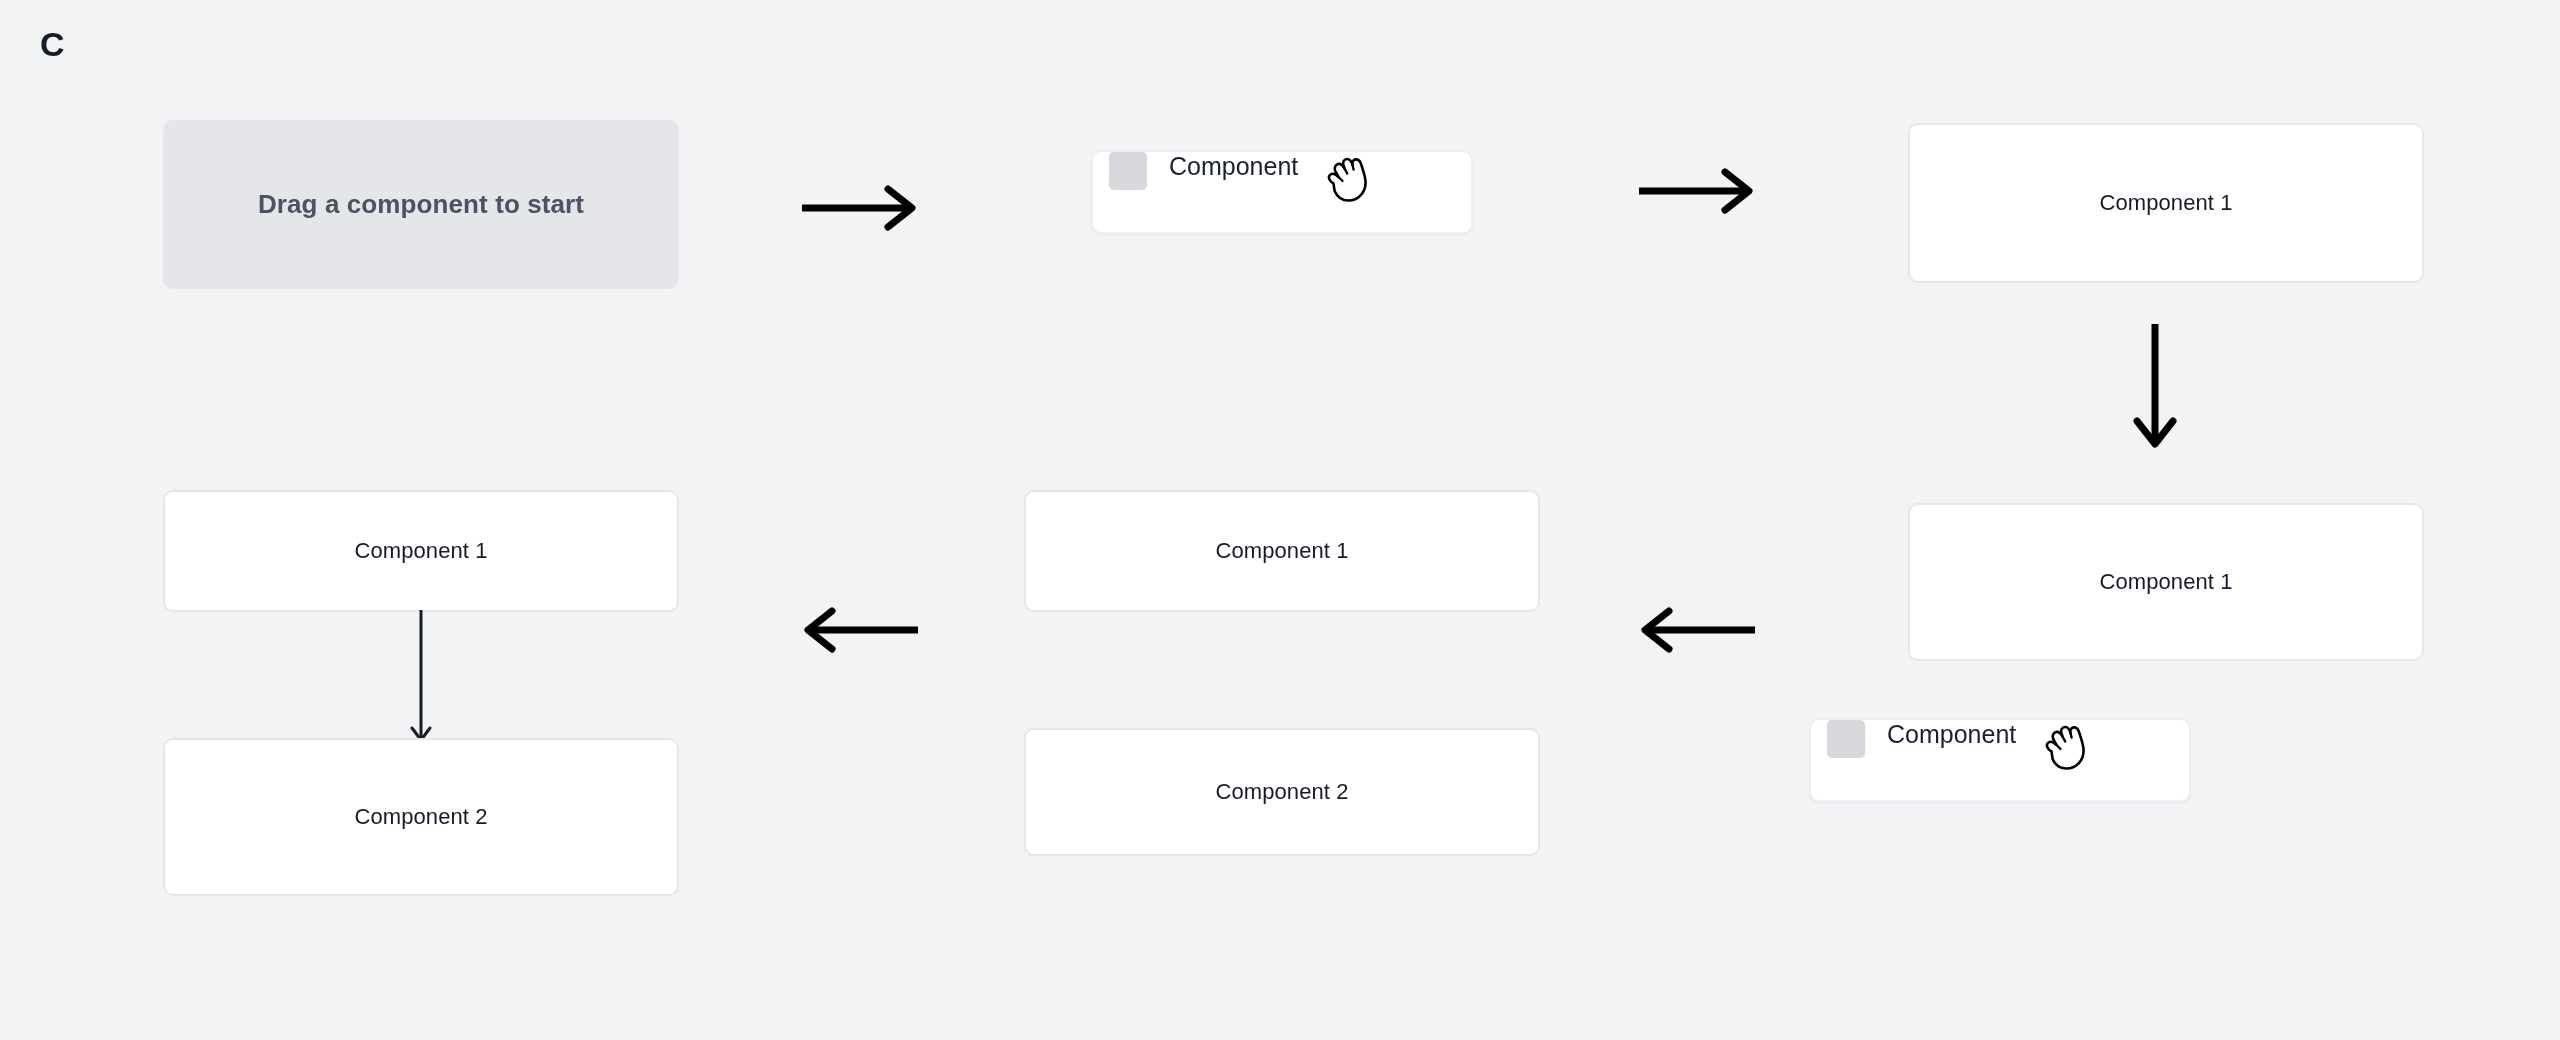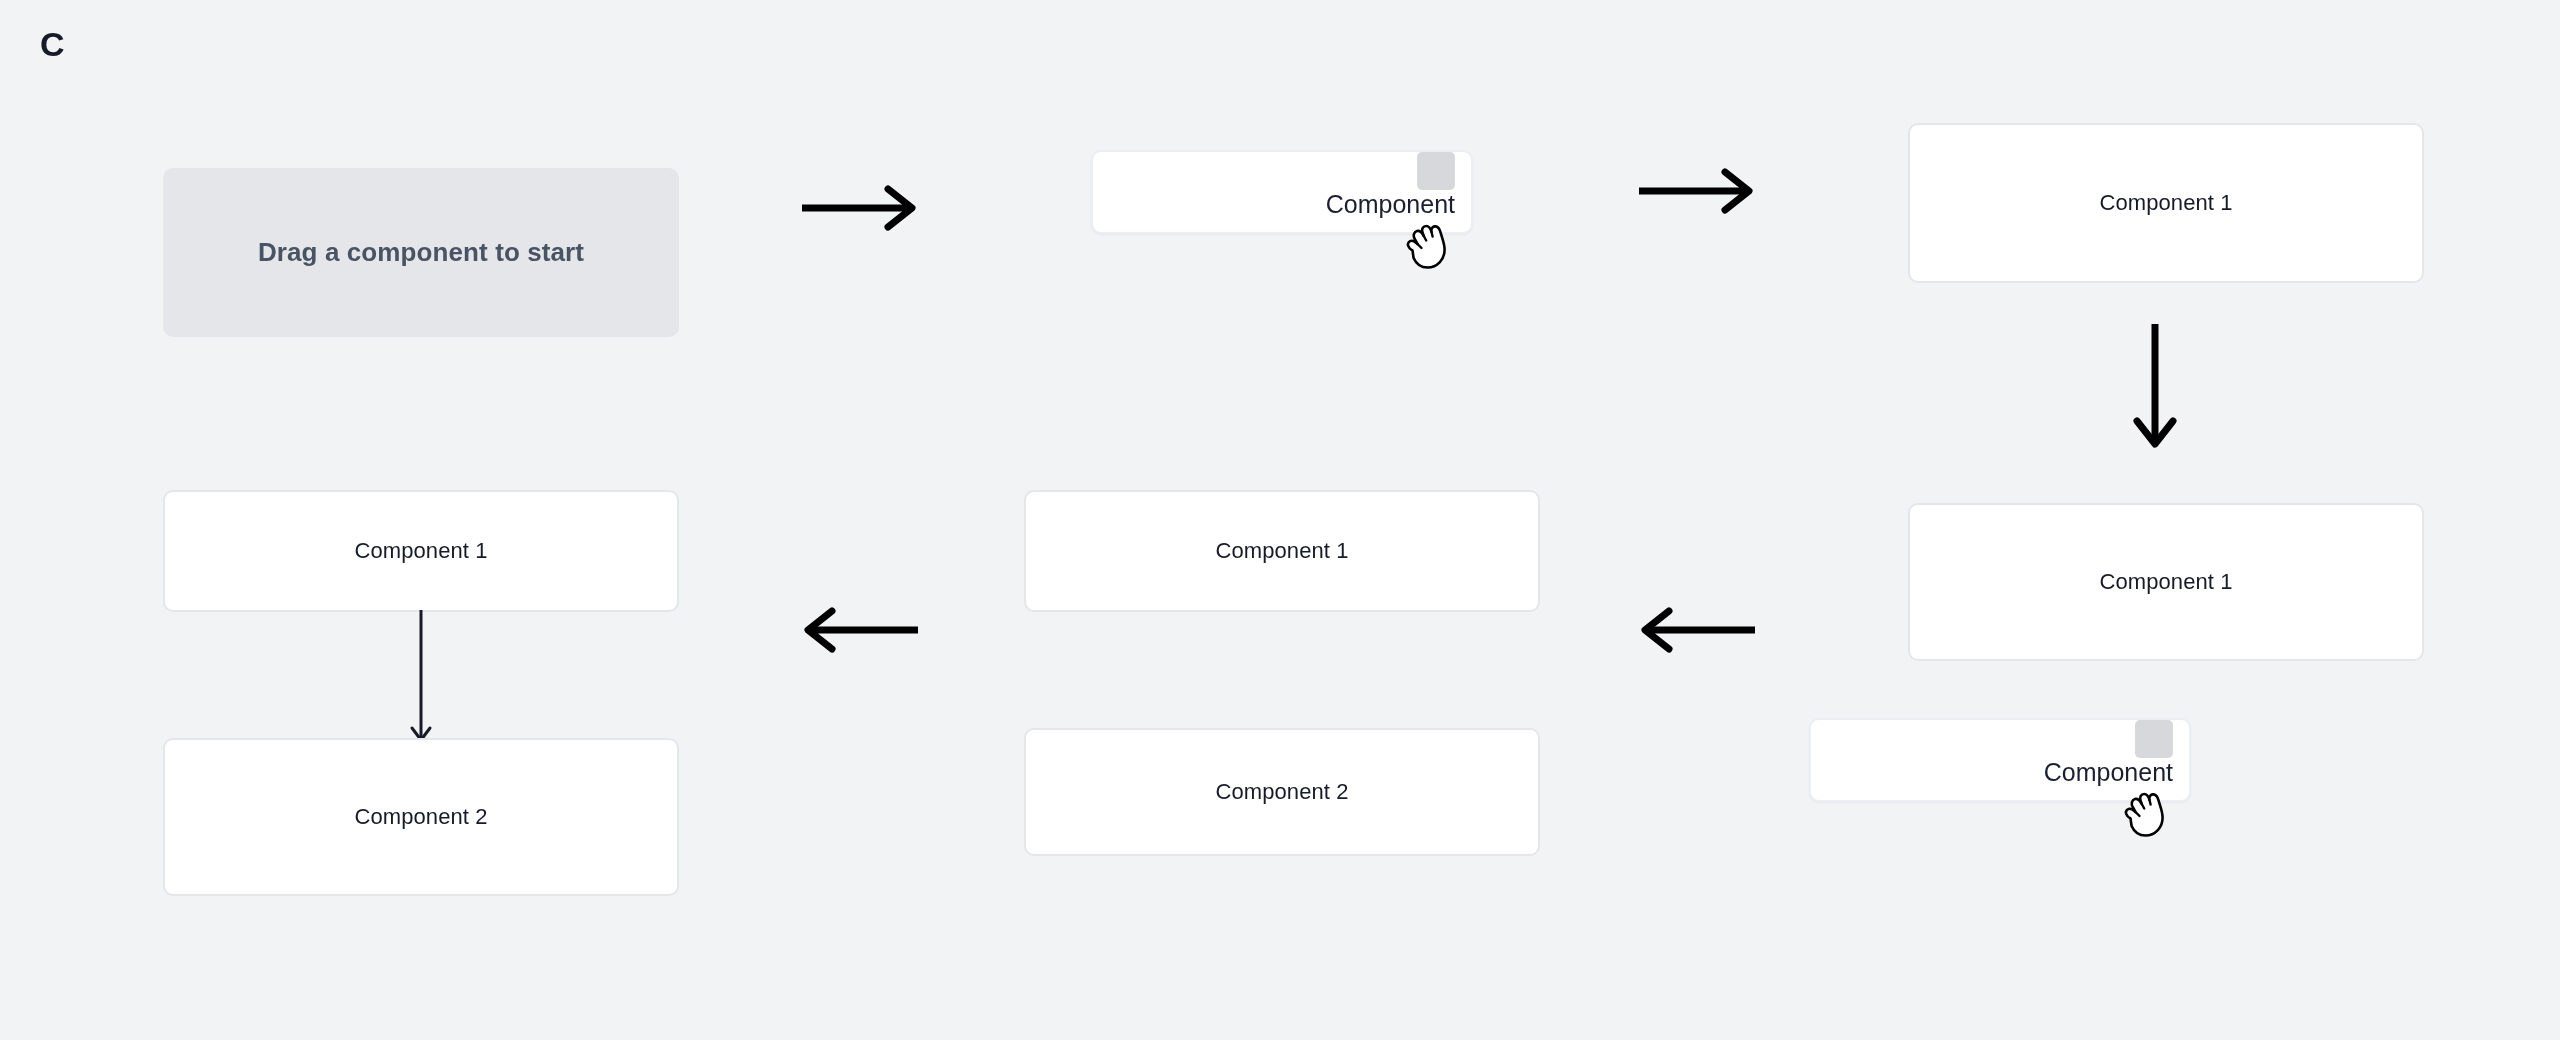--- a/index.html
+++ b/index.html
@@ -68,25 +68,24 @@
     color: #161b27;
     letter-spacing: 0.1px;
   }
 
   
   .chip {
     background: #ffffff;
     border: 2px solid #eceef1;
     border-radius: 10px;
     display: flex;
-    align-items: flex-end;
+    align-items: flex-start;
     padding: 0 16px;
     box-sizing: border-box;
     box-shadow: 0 1px 2px rgba(20, 25, 40, 0.05);
-    flex-direction: column;
   }
   .chip-thumb {
     width: 38px;
     height: 38px;
     background: #d6d8db;
     border-radius: 5px;
     flex: 0 0 auto;
   }
   .chip-label {
     font-size: 25px;
@@ -117,21 +116,21 @@
   }
   .connector svg { display: block; overflow: visible; }
 </style>
 </head>
 <body>
 
 <div id="figure-panel">
 
   <div id="panel-label">C</div>
 
-  <div class="node dropzone" style="left:163px; top:120px; width:516px; height:169px;margin-top:48px;">
+  <div class="node dropzone" style="left:163px; top:120px; width:516px; height:169px;">
     <span class="dropzone-text">Drag a component to start</span>
   </div>
 
   <div class="flow-arrow" style="left:800px; top:183px;">
     <svg width="120" height="50" viewBox="0 0 120 50" aria-hidden="true">
       <line x1="2" y1="25" x2="108" y2="25" stroke="#000000" stroke-width="7"></line>
       <polyline points="88,6 112,25 88,44" fill="none" stroke="#000000" stroke-width="7" stroke-linecap="round" stroke-linejoin="round"></polyline>
     </svg>
   </div>
 

